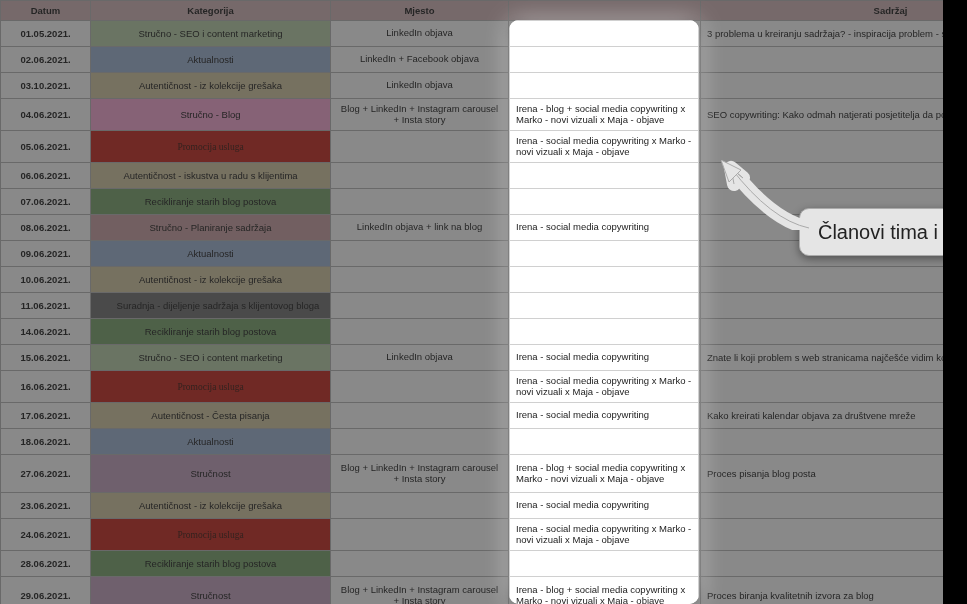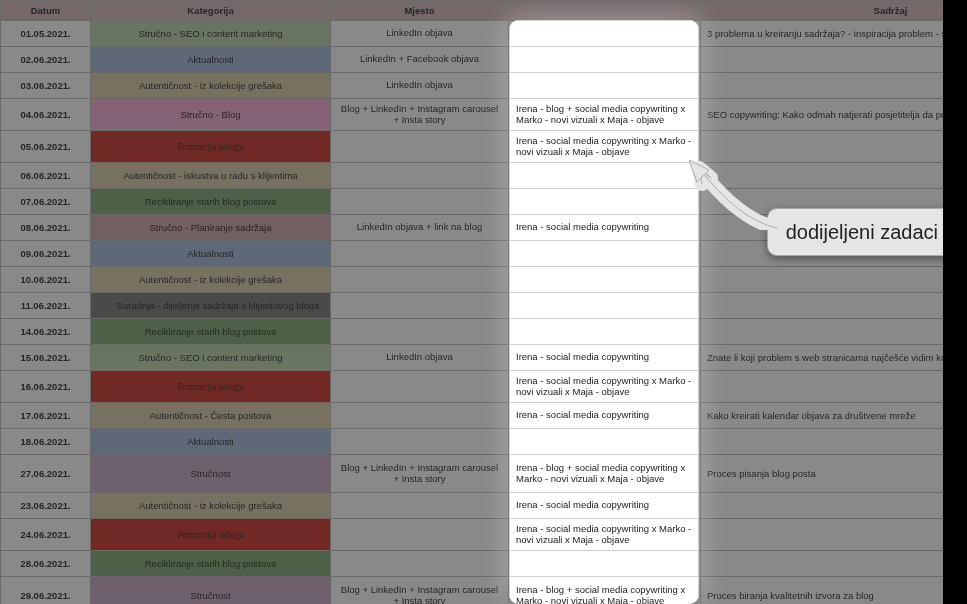--- a/index.html
+++ b/index.html
@@ -151,21 +151,21 @@
         <td class="sadrzaj">3 problema u kreiranju sadržaja? - inspiracija problem - s</td>
       </tr>
       <tr style="height: 26px;">
         <td class="datum">02.06.2021.</td>
         <td class="cat-akt">Aktualnosti</td>
         <td class="mjesto">LinkedIn + Facebook objava</td>
         <td class="clan"></td>
         <td class="sadrzaj"></td>
       </tr>
       <tr style="height: 26px;">
-        <td class="datum">03.06.2021.</td>
+        <td class="datum">03.10.2021.</td>
         <td class="cat-aut">Autentičnost - iz kolekcije grešaka</td>
         <td class="mjesto">LinkedIn objava</td>
         <td class="clan"></td>
         <td class="sadrzaj"></td>
       </tr>
       <tr style="height: 32px;">
         <td class="datum">04.06.2021.</td>
         <td class="cat-blog">Stručno - Blog</td>
         <td class="mjesto">Blog + LinkedIn + Instagram carousel + Insta story</td>
         <td class="clan">Irena - blog + social media copywriting x Marko - novi vizuali x Maja - objave</td>
@@ -236,21 +236,21 @@
       </tr>
       <tr style="height: 32px;">
         <td class="datum">16.06.2021.</td>
         <td class="cat-promo">Promocija usluga</td>
         <td class="mjesto"></td>
         <td class="clan">Irena - social media copywriting x Marko - novi vizuali x Maja - objave</td>
         <td class="sadrzaj"></td>
       </tr>
       <tr style="height: 26px;">
         <td class="datum">17.06.2021.</td>
-        <td class="cat-cesta">Autentičnost - Česta postova</td>
+        <td class="cat-cesta">Autentičnost - Česta pisanja</td>
         <td class="mjesto"></td>
         <td class="clan">Irena - social media copywriting</td>
         <td class="sadrzaj">Kako kreirati kalendar objava za društvene mreže</td>
       </tr>
       <tr style="height: 26px;">
         <td class="datum">18.06.2021.</td>
         <td class="cat-akt">Aktualnosti</td>
         <td class="mjesto"></td>
         <td class="clan"></td>
         <td class="sadrzaj"></td>
@@ -365,17 +365,17 @@
     </table>
 </div>
 
 <div class="callout">
   <svg class="callout-pointer" viewBox="0 0 90 70">
     <path d="M 88 68 Q 50 60 10 8 L 22 18 L 10 8 L 13 24" fill="none" stroke="#e5e5e5" stroke-width="14" stroke-linejoin="round" stroke-linecap="round"></path>
     <path d="M 88 68 Q 50 60 10 8 L 22 18 L 10 8 L 13 24" fill="none" stroke="#aaa" stroke-width="1"></path>
     <path d="M 0 0 L 20 10 L 8 22 Z" fill="#e5e5e5" stroke="#aaa" stroke-width="1"></path>
   </svg>
   <div class="callout-box">
-    <div>dodijeljeni zadaci</div>
+    <div>Članovi tima i</div>
   </div>
 </div>
 
 <div class="right-black"></div>
 
 </body></html>

